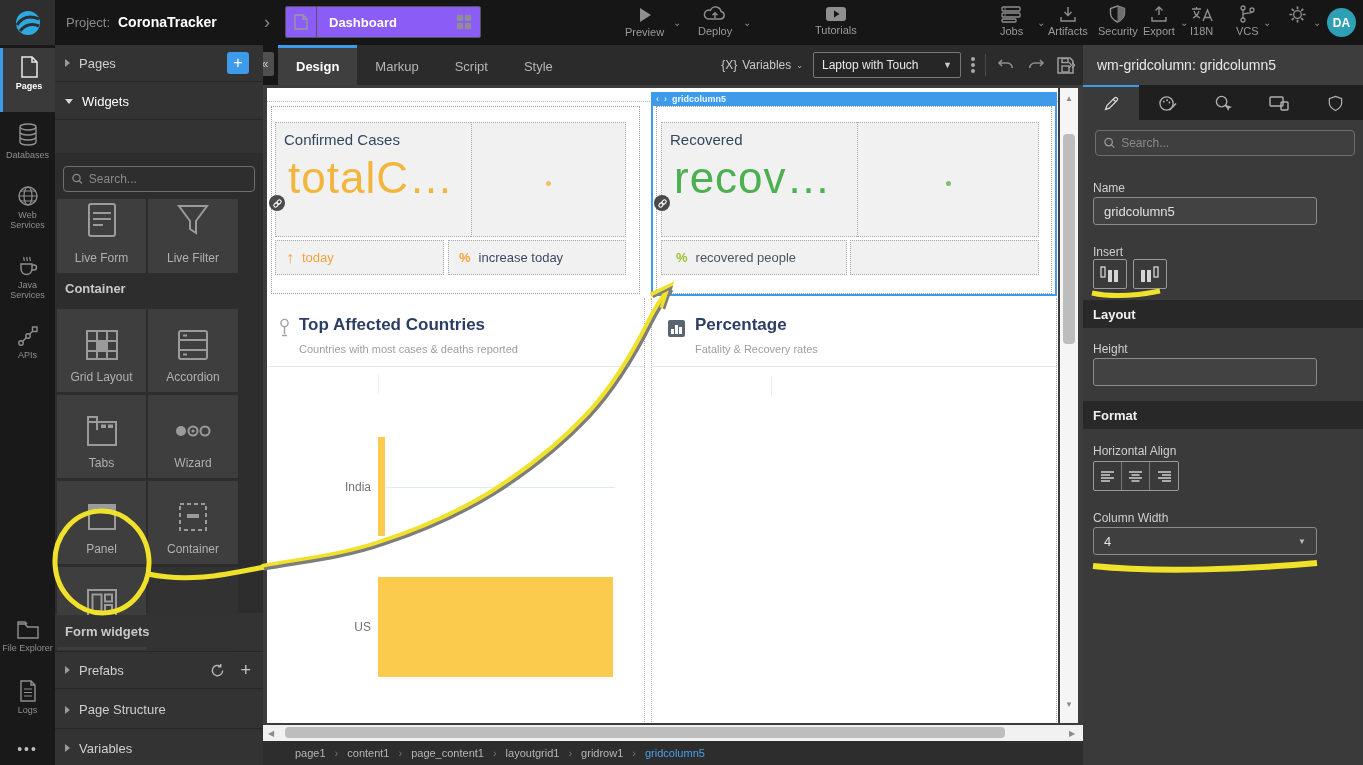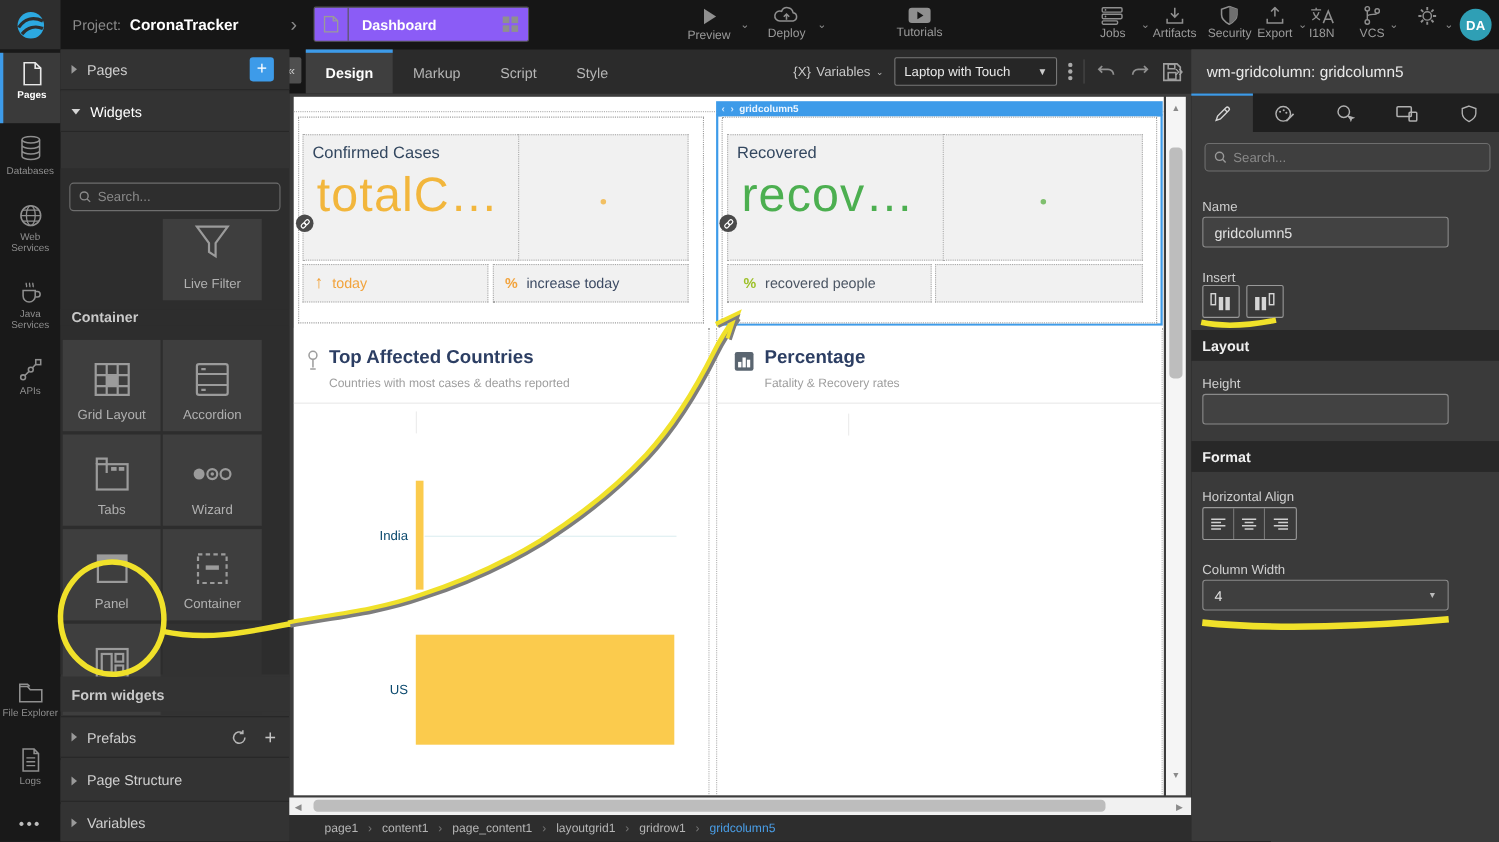--- a/index.html
+++ b/index.html
@@ -63,21 +63,21 @@
   .bigval { font-size:44px; letter-spacing:1px; }
   .bind-ic { position:absolute; width:16px; height:16px; border-radius:50%; background:#4a4a4a;
     display:flex; align-items:center; justify-content:center; }
   .stat { position:absolute; font-size:13px; display:flex; align-items:center; gap:8px; }
   #sel-tab { position:absolute; left:384px; top:4px; width:406px; height:13px; background:#3d9be9;
     color:#eaf5ff; font-size:9px; font-weight:bold; display:flex; align-items:center; gap:5px; padding-left:5px; }
   #sel-border { position:absolute; left:384px; top:16px; width:406px; height:192px; border:2px solid #3d9be9; }
   .chart-head-title { color:#2c3e63; font-size:17px; font-weight:bold; }
   .chart-sub { color:#9e9e9e; font-size:11px; }
   .bar { position:absolute; background:#fbcb4d; }
-  .axis-lab { position:absolute; width:46px; text-align:right; color:#0c4a6e; font-size:12px; }
+  .axis-lab { position:absolute; width:46px; text-align:right; color:#737373; font-size:12px; }
   .vscroll { position:absolute; left:797px; top:3px; width:18px; height:635px; background:#f5f5f5; }
   .thumb { position:absolute; background:#bdbdbd; border-radius:4px; }
   .scroll-arrow { position:absolute; color:#8a8a8a; font-size:8px; }
   #hscroll { position:absolute; left:0; top:640px; width:820px; height:16px; background:#f1f1f1; }
   #crumbbar { position:absolute; left:0; top:656px; width:820px; height:24px; background:#2d2d2d;
     display:flex; align-items:center; gap:9px; padding-left:32px; font-size:11px; color:#b5b5b5; }
   #crumbbar .sep { color:#777; }
   #crumbbar .active { color:#4a9fe8; }
 
   
@@ -331,20 +331,27 @@
 
     <div id="widget-zone">
       <div class="searchbox" style="left:8px;top:13px;width:192px;">
         <svg width="12" height="12" viewBox="0 0 12 12">
             <circle cx="5" cy="5" r="4" fill="none" stroke="#8a8a8a" stroke-width="1.4"></circle>
             <path d="M8 8 L11 11" stroke="#8a8a8a" stroke-width="1.4"></path>
           </svg>
         <input type="text" placeholder="Search..." style="">
       </div>
 
+      <div class="wtile" style="left:2px;top:46px;width:89px;height:74px;">
+        <svg width="36" height="40" viewBox="0 0 36 40" style="margin-top:-14px;">
+          <rect x="5" y="1" width="26" height="32" rx="2" fill="none" stroke="#9b9b9b" stroke-width="2"></rect>
+          <path d="M9 10 h18 M9 16 h18 M9 22 h10" stroke="#9b9b9b" stroke-width="2" fill="none"></path>
+        </svg>
+        <span class="wlabel">Live Form</span>
+      </div>
       <div class="wtile" style="left:93px;top:46px;width:90px;height:74px;">
         <svg width="36" height="40" viewBox="0 0 36 40" style="margin-top:-14px;">
           <path d="M4 3 h28 L21 18 v12 l-6 -4 v-8 Z" fill="none" stroke="#9b9b9b" stroke-width="2"></path>
         </svg>
         <span class="wlabel">Live Filter</span>
       </div>
 
       <div class="wsection" style="top:128px;">Container</div>
 
       <div class="wtile" style="left:2px;top:156px;width:89px;height:83px;">

